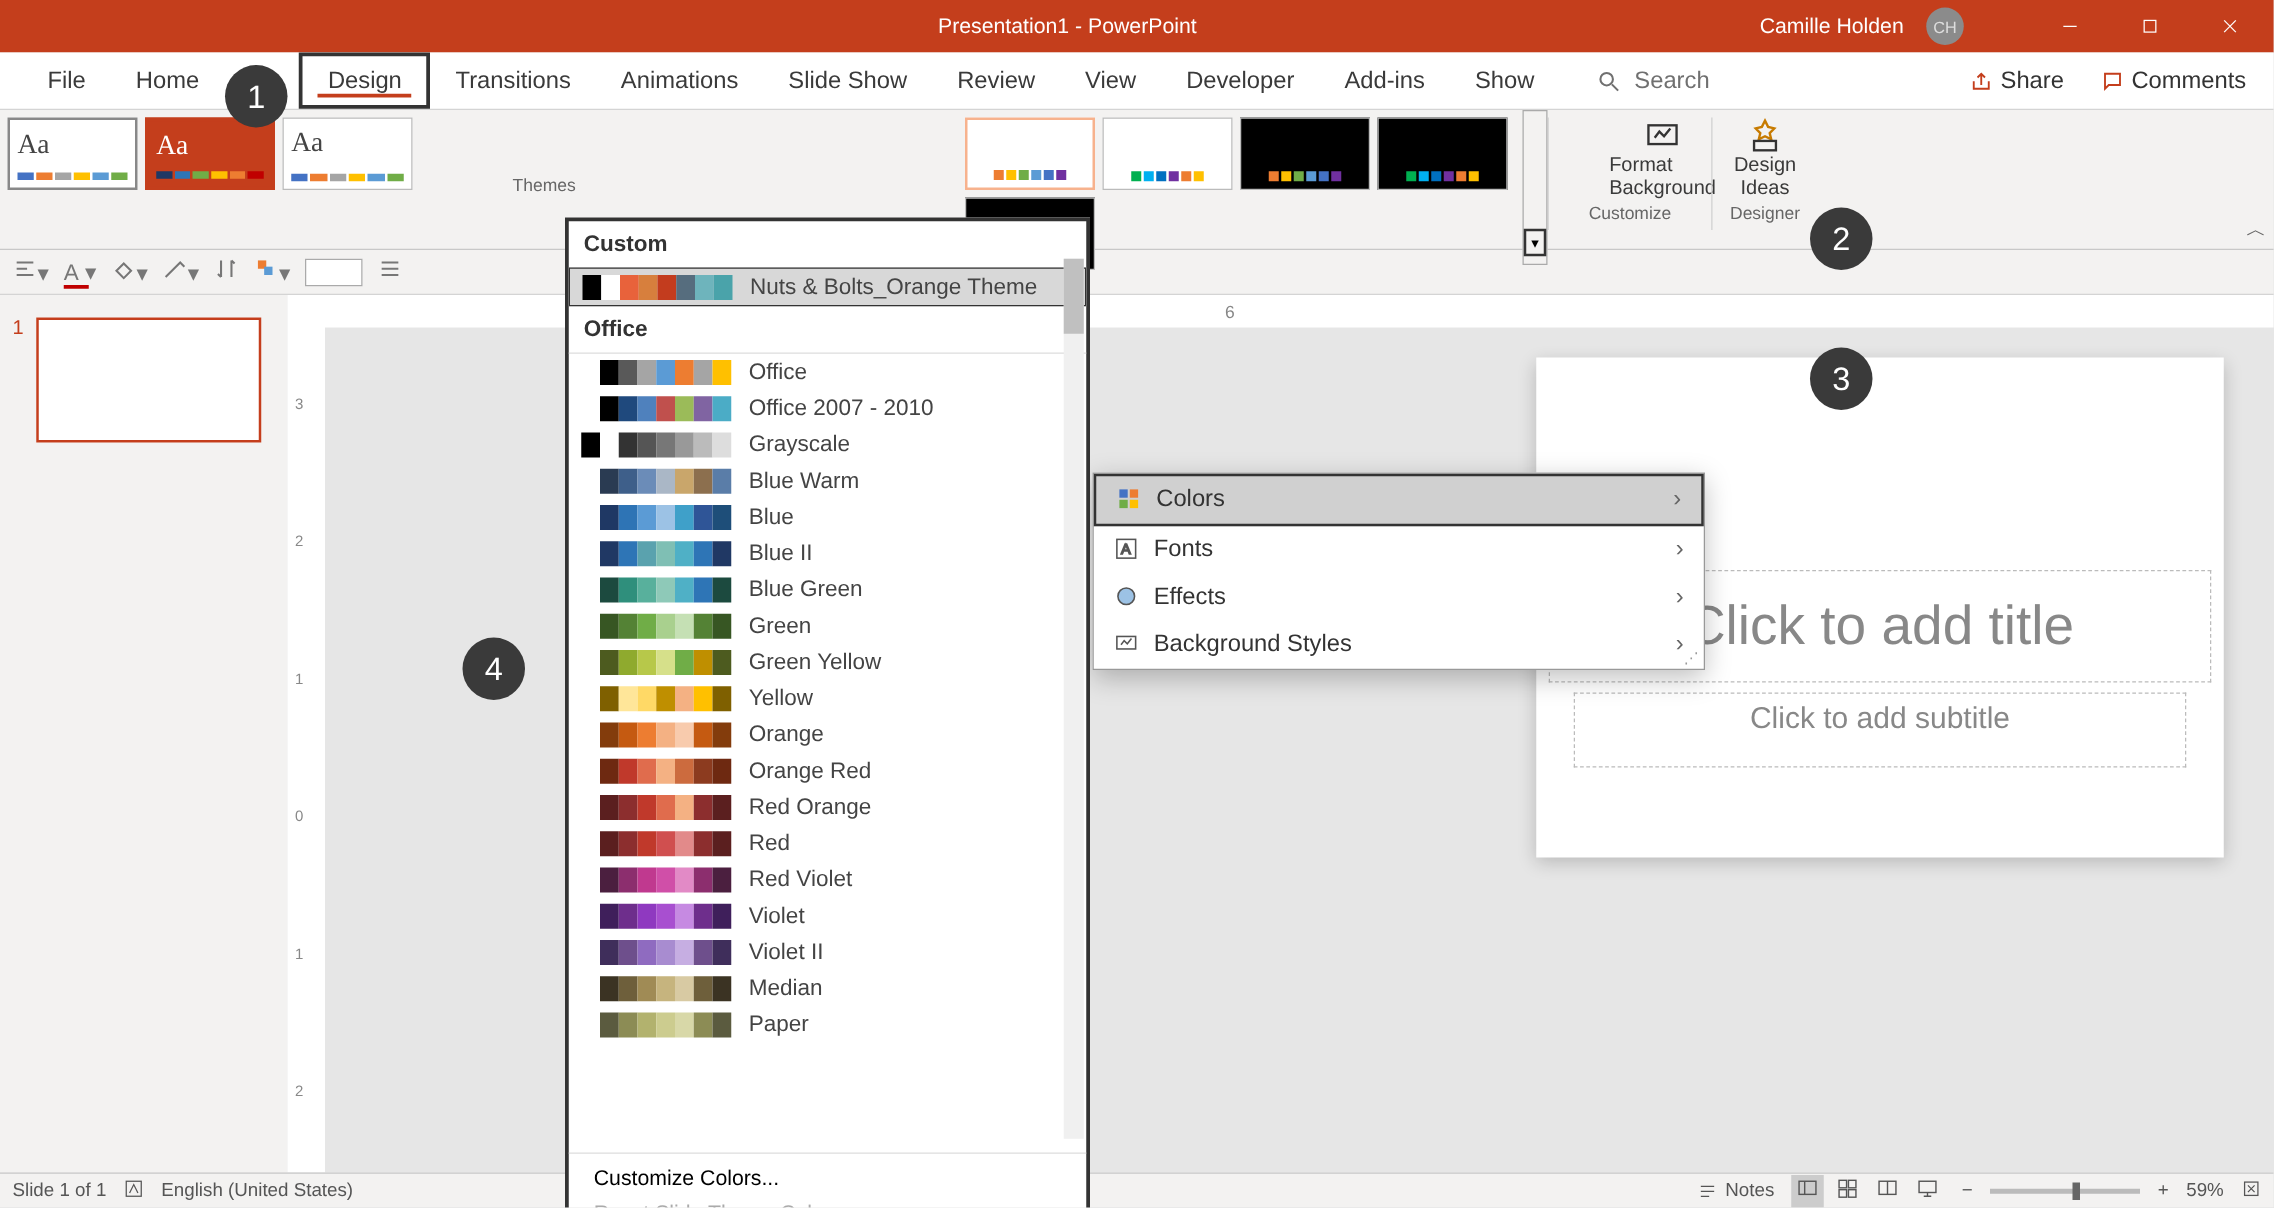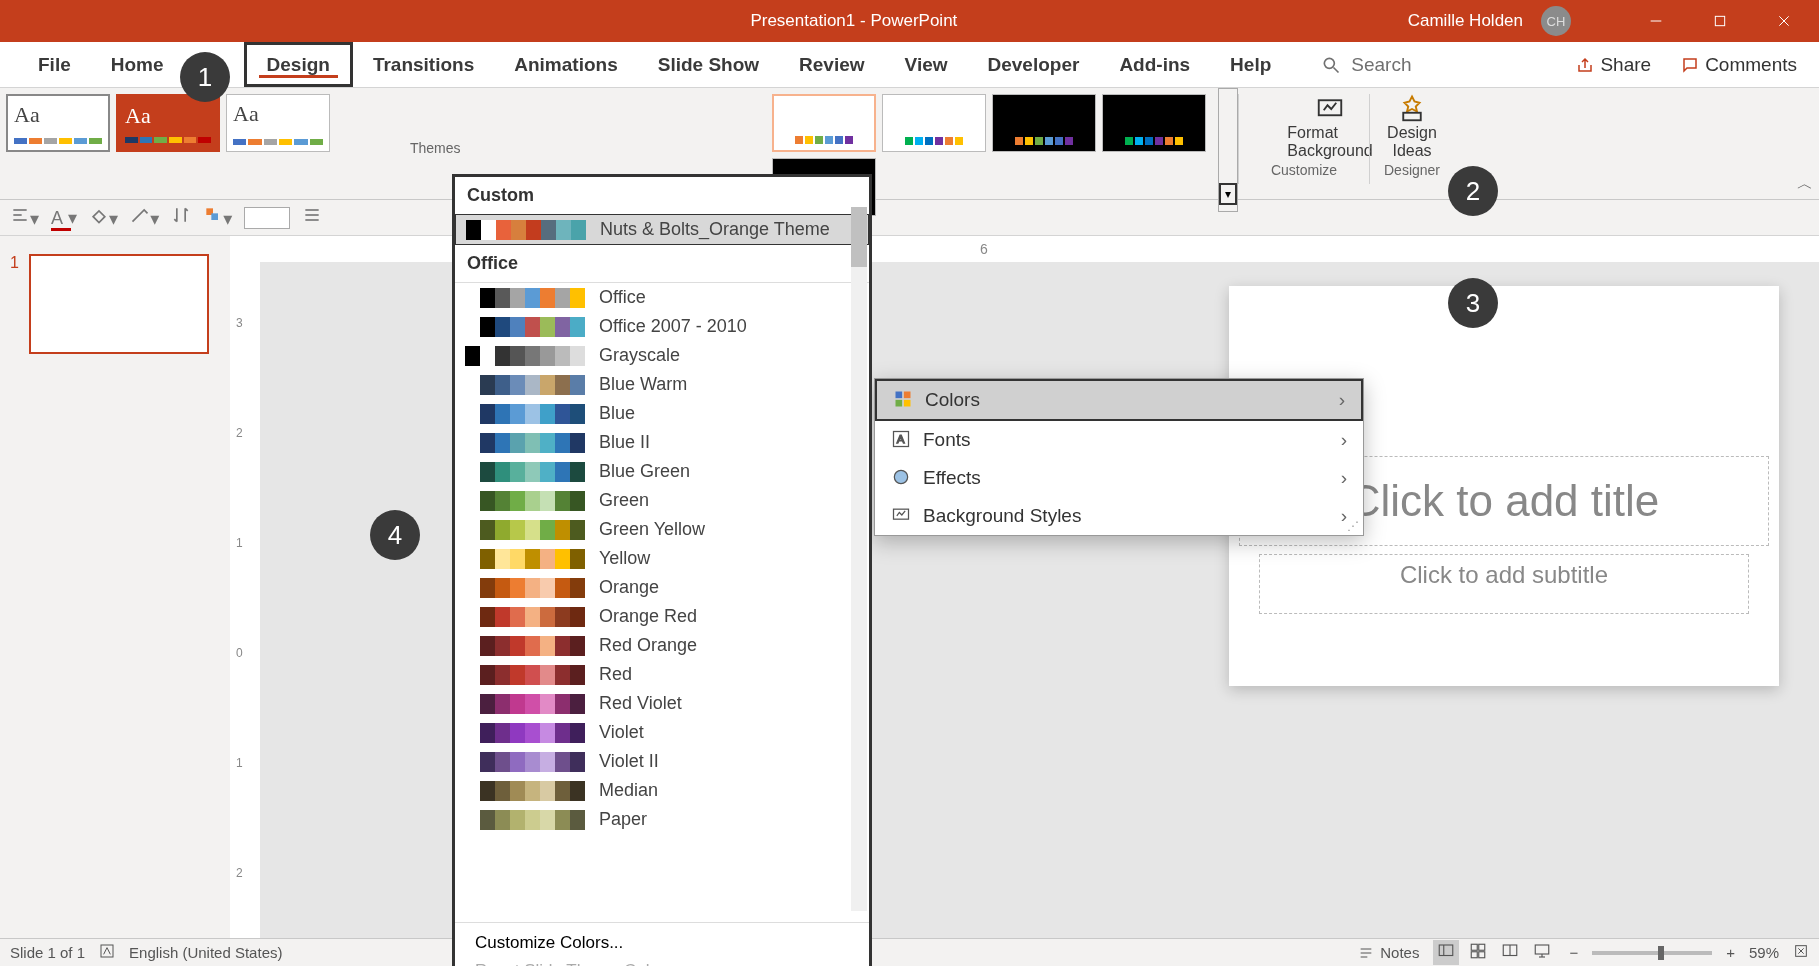--- a/index.html
+++ b/index.html
@@ -10,21 +10,21 @@
   .titlebar-center { flex: 1; text-align: center; }
   .titlebar-right { display: flex; align-items: center; gap: 18px; padding-right: 12px; }
   .user-name { font-size: 17px; }
   .avatar { width: 30px; height: 30px; border-radius: 50%; background: #8b8b8b; display: inline-flex; align-items: center; justify-content: center; font-size: 13px; color: #ddd; }
   .win-btn { width: 46px; height: 42px; display: inline-flex; align-items: center; justify-content: center; color: #fff; }
   .win-btn svg { width: 16px; height: 16px; stroke: #fff; stroke-width: 1.5; fill: none; }
   .titlebar-quick { display:flex; align-items:center; gap:18px; margin-right:8px; }
 
   
   .ribbon-tabs { background: #fff; height: 46px; display: flex; align-items: center; padding: 0 18px; border-bottom: 1px solid #d4d4d4; position: relative; }
-  .tab { padding: 0 20px; height: 100%; display: flex; align-items: center; font-size: 19px; color: #3a3a3a; cursor: pointer; font-weight: bold; }
+  .tab { padding: 0 20px; height: 100%; display: flex; align-items: center; font-size: 19px; color: #3a3a3a; cursor: pointer; }
   .tab.active { position: relative; }
   .tab.active::after { content: ""; position: absolute; bottom: 6px; left: 12px; right: 12px; height: 3px; background: #c43e1c; }
   .tab.highlight { border: 3px solid #333; }
   .search-box { display: flex; align-items: center; gap: 10px; margin-left: 30px; color: #707070; font-size: 19px; }
   .ribbon-right { position: absolute; right: 14px; display: flex; gap: 14px; }
   .share-btn, .comments-btn { display: flex; align-items: center; gap: 6px; font-size: 19px; color: #333; padding: 4px 8px; }
   .share-btn svg, .comments-btn svg { width:18px; height:18px; }
 
   
   .ribbon-content { background: #f3f2f1; height: 112px; display: flex; align-items: flex-start; position: relative; border-bottom: 1px solid #c8c8c8; }
@@ -148,21 +148,21 @@
   <div class="tab">Home</div>
   <div style="width:60px"></div>
   <div class="tab active highlight">Design</div>
   <div class="tab">Transitions</div>
   <div class="tab">Animations</div>
   <div class="tab">Slide Show</div>
   <div class="tab">Review</div>
   <div class="tab">View</div>
   <div class="tab">Developer</div>
   <div class="tab">Add-ins</div>
-  <div class="tab">Help</div>
+  <div class="tab">Show</div>
   <div class="search-box">
     <svg viewBox="0 0 24 24" width="20" height="20" fill="none" stroke="#707070" stroke-width="2">
         <circle cx="10" cy="10" r="6"></circle>
         <line x1="15" y1="15" x2="21" y2="21"></line>
       </svg>
     <span>Search</span>
   </div>
   <div class="ribbon-right">
     <div class="share-btn">
       <svg viewBox="0 0 24 24" fill="none" stroke="#c43e1c" stroke-width="2">

